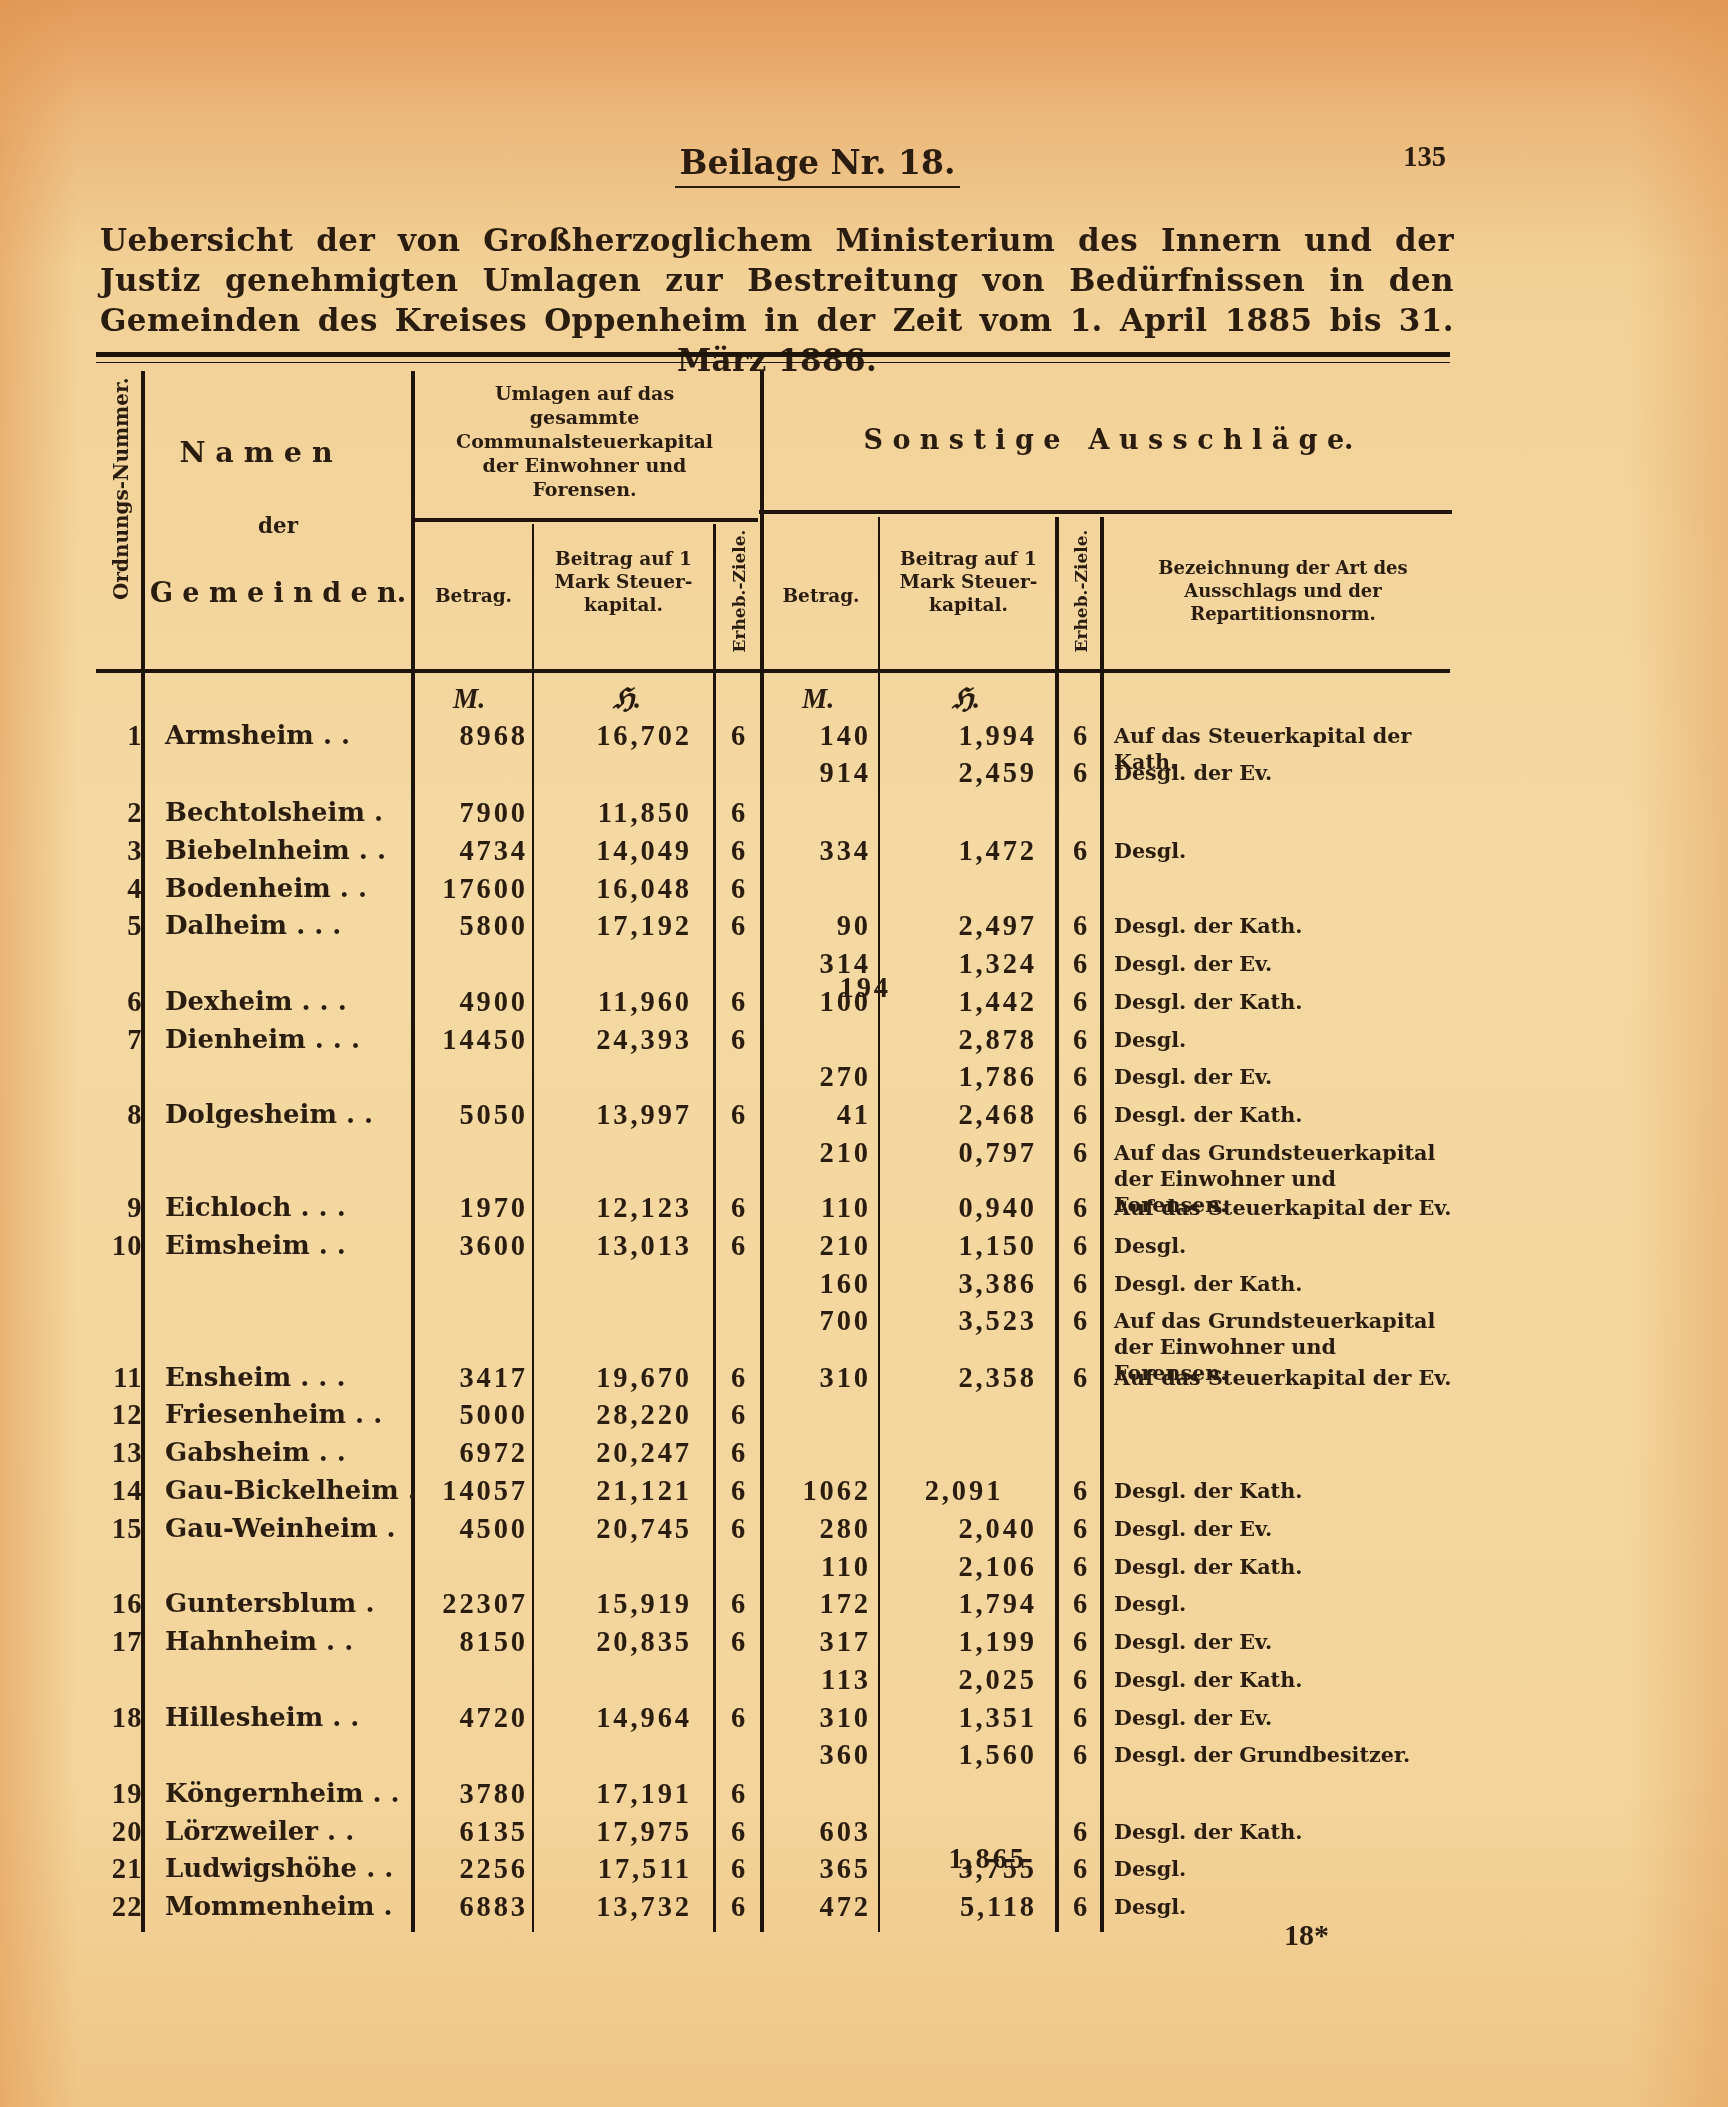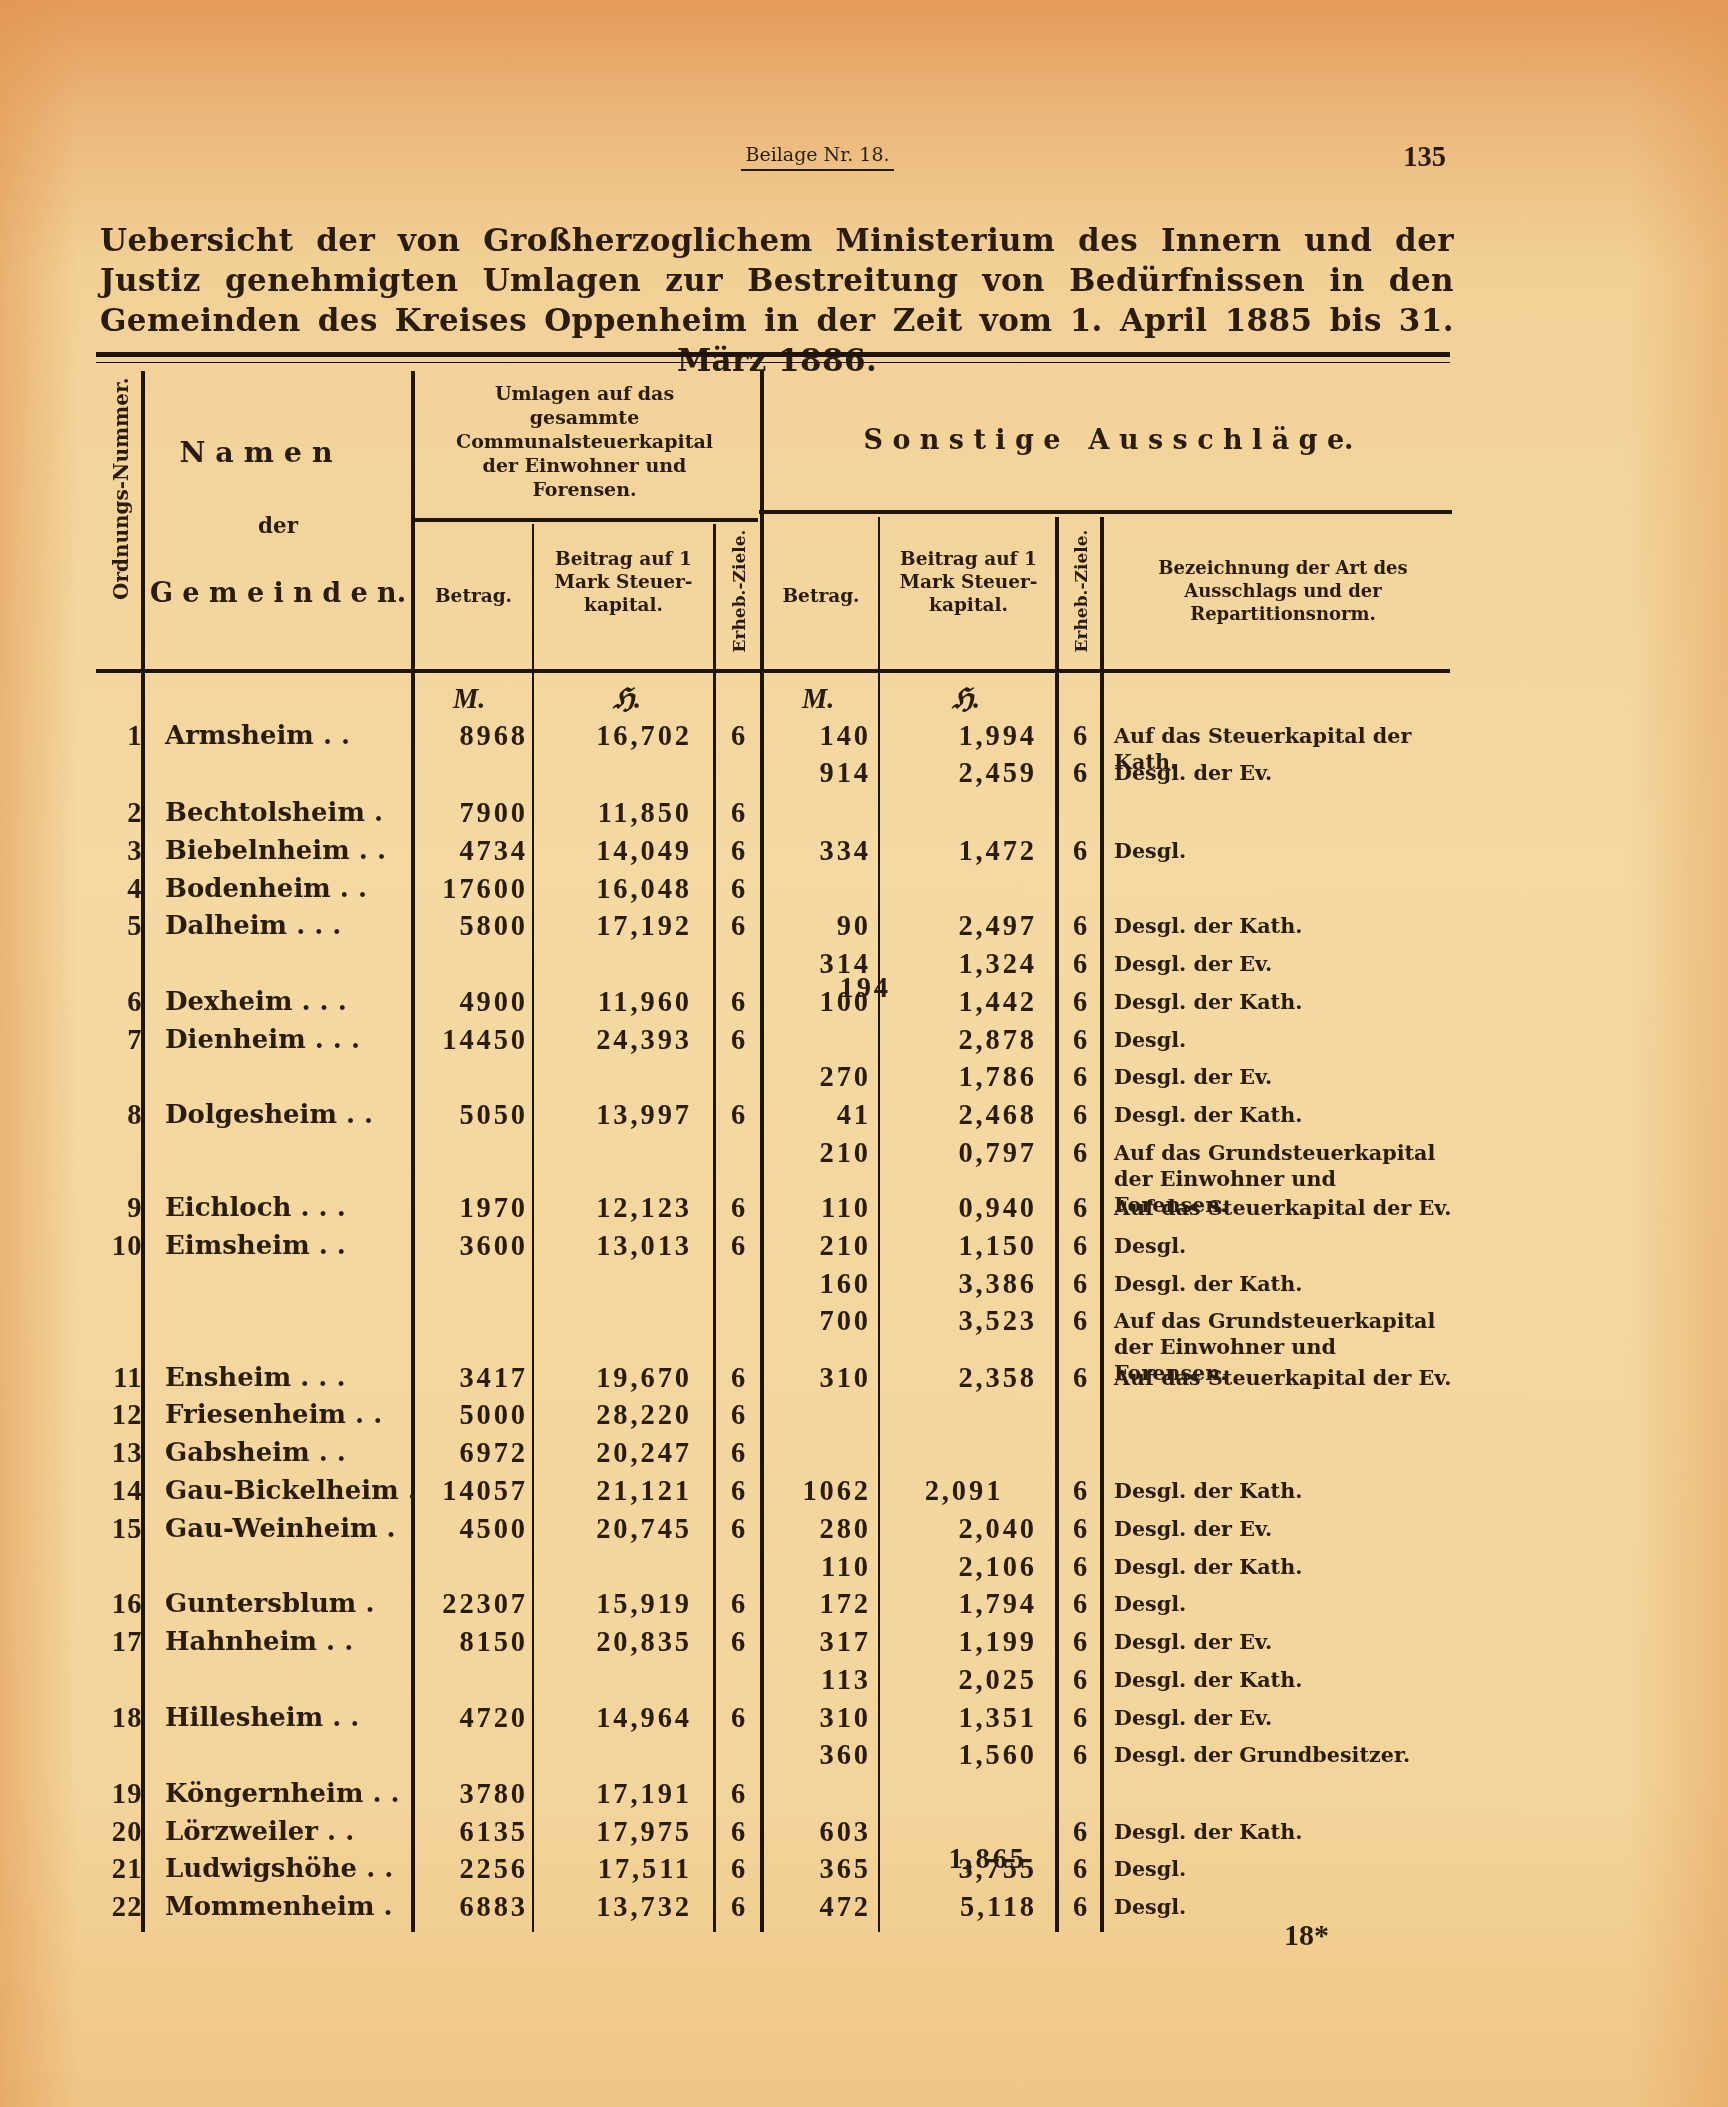--- a/index.html
+++ b/index.html
@@ -7,21 +7,21 @@
     width:1728px; height:2108px; position:relative; overflow:hidden;
     background: linear-gradient(180deg, #e49a5a 0px, #ebb77a 114px, #f2d197 271px, #f4d9a2 855px, #f3d59c 1782px, #efc585 2108px);
     color:#2a1d10;
     font-family:"DejaVu Serif", serif;
   }
   .page-edge-left { position:absolute; left:0; top:0; width:78px; height:2108px;
     background:linear-gradient(90deg, rgba(225,150,80,0.55), rgba(240,200,140,0)); }
   .page-edge-right { position:absolute; right:0; top:0; width:100px; height:2108px;
     background:linear-gradient(270deg, rgba(225,150,80,0.45), rgba(240,200,140,0)); }
   .abs { position:absolute; }
-  .running-head { left:0; width:1728px; top:143px; text-align:center; font-size:19px; font-weight:normal; }
+  .running-head { left:0; width:1728px; top:143px; text-align:center; font-size:33px; font-weight:bold; }
   .running-head span { border-bottom:2.1px solid #2a1d10; padding:0 4.3px 4.3px; margin-left:-93px; }
   .page-num { right:282px; top:141px; font-size:28.5px; font-weight:bold; font-family:"Liberation Serif", serif; }
   .title { left:100px; width:1354px; top:220px; font-size:31px; font-weight:bold; line-height:40px; text-align:justify; text-align-last:center; font-family:"DejaVu Serif", serif; letter-spacing:0.4px; }
   .rule { background:#1e140a; }
   .vline { position:absolute; background:#1e140a; }
   .hdr { position:absolute; text-align:center; font-weight:bold; font-family:"DejaVu Serif", serif; }
   .vert { position:absolute; transform:rotate(-90deg); transform-origin:center; white-space:nowrap; font-weight:bold; text-align:center; }
   .cell { position:absolute; font-family:"Liberation Serif", serif; font-weight:bold; font-size:28.5px; line-height:31px; white-space:nowrap; }
   .num { text-align:right; letter-spacing:2.9px; }
   .name { font-family:"DejaVu Serif", serif; font-size:26px; }

